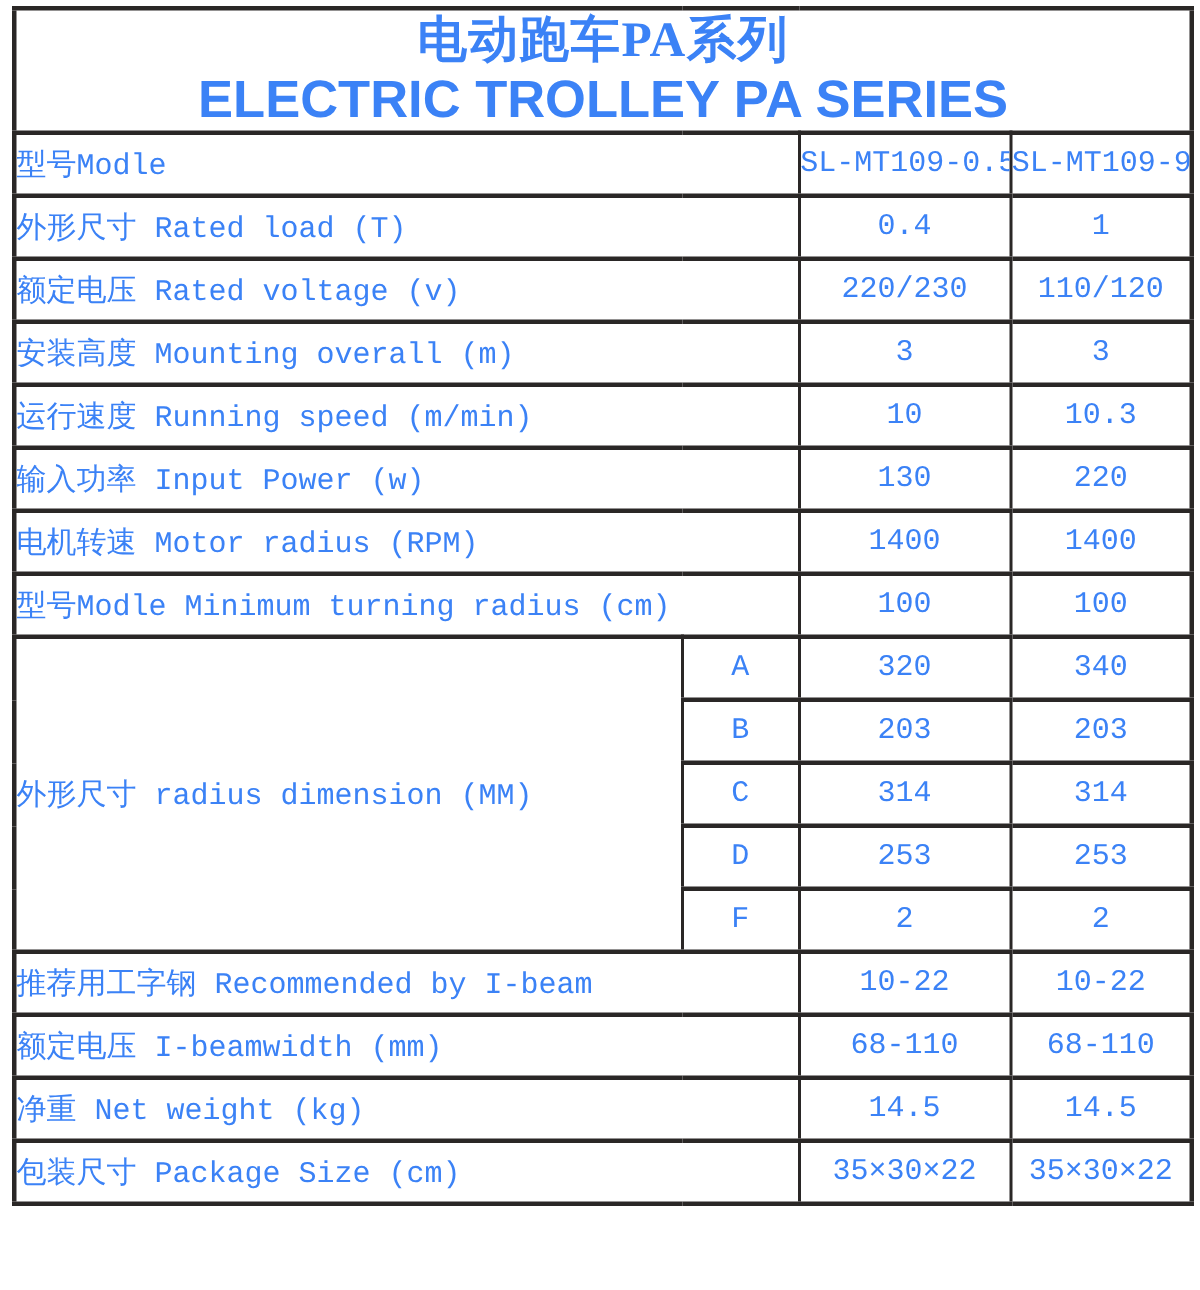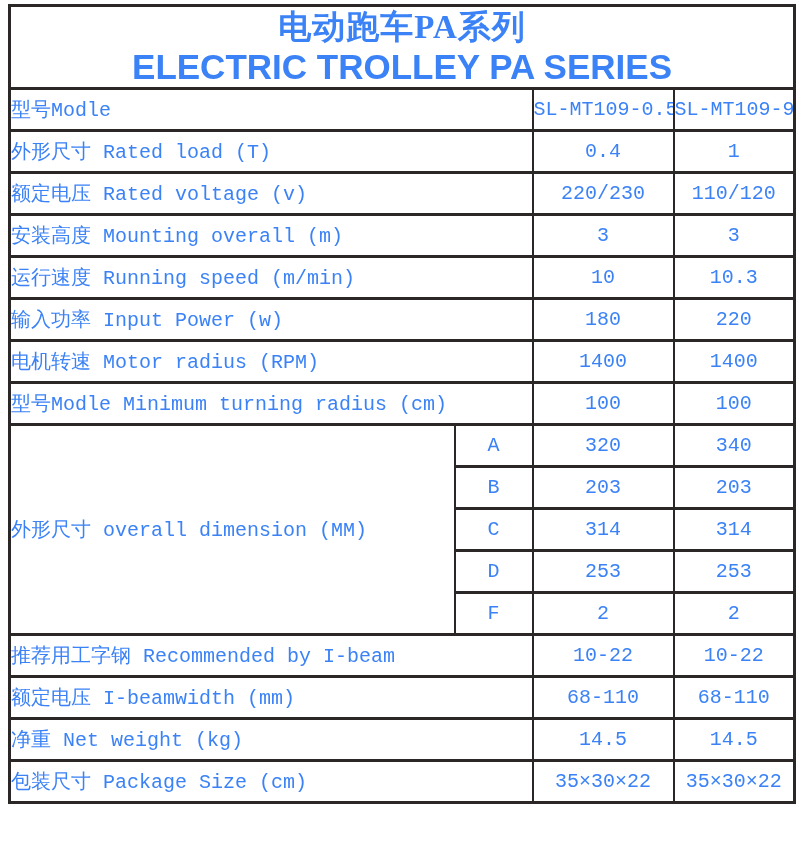--- a/index.html
+++ b/index.html
@@ -112,36 +112,36 @@
       <td class="val">3</td>
       <td class="val">3</td>
     </tr>
     <tr class="data-row">
       <td class="label" colspan="2">运行速度 Running speed (m/min)</td>
       <td class="val">10</td>
       <td class="val">10.3</td>
     </tr>
     <tr class="data-row">
       <td class="label" colspan="2">输入功率 Input Power (w)</td>
-      <td class="val">180</td>
+      <td class="val">130</td>
       <td class="val">220</td>
     </tr>
     <tr class="data-row">
       <td class="label" colspan="2">电机转速 Motor radius (RPM)</td>
       <td class="val">1400</td>
       <td class="val">1400</td>
     </tr>
     <tr class="data-row">
       <td class="label" colspan="2">型号Modle Minimum turning radius (cm)</td>
       <td class="val">100</td>
       <td class="val">100</td>
     </tr>
 
     <tr class="data-row">
-      <td class="label" rowspan="5">外形尺寸 overall dimension (MM)</td>
+      <td class="label" rowspan="5">外形尺寸 radius dimension (MM)</td>
       <td class="dim-key">A</td>
       <td class="val">320</td>
       <td class="val">340</td>
     </tr>
     <tr class="data-row">
       <td class="dim-key">B</td>
       <td class="val">203</td>
       <td class="val">203</td>
     </tr>
     <tr class="data-row">

